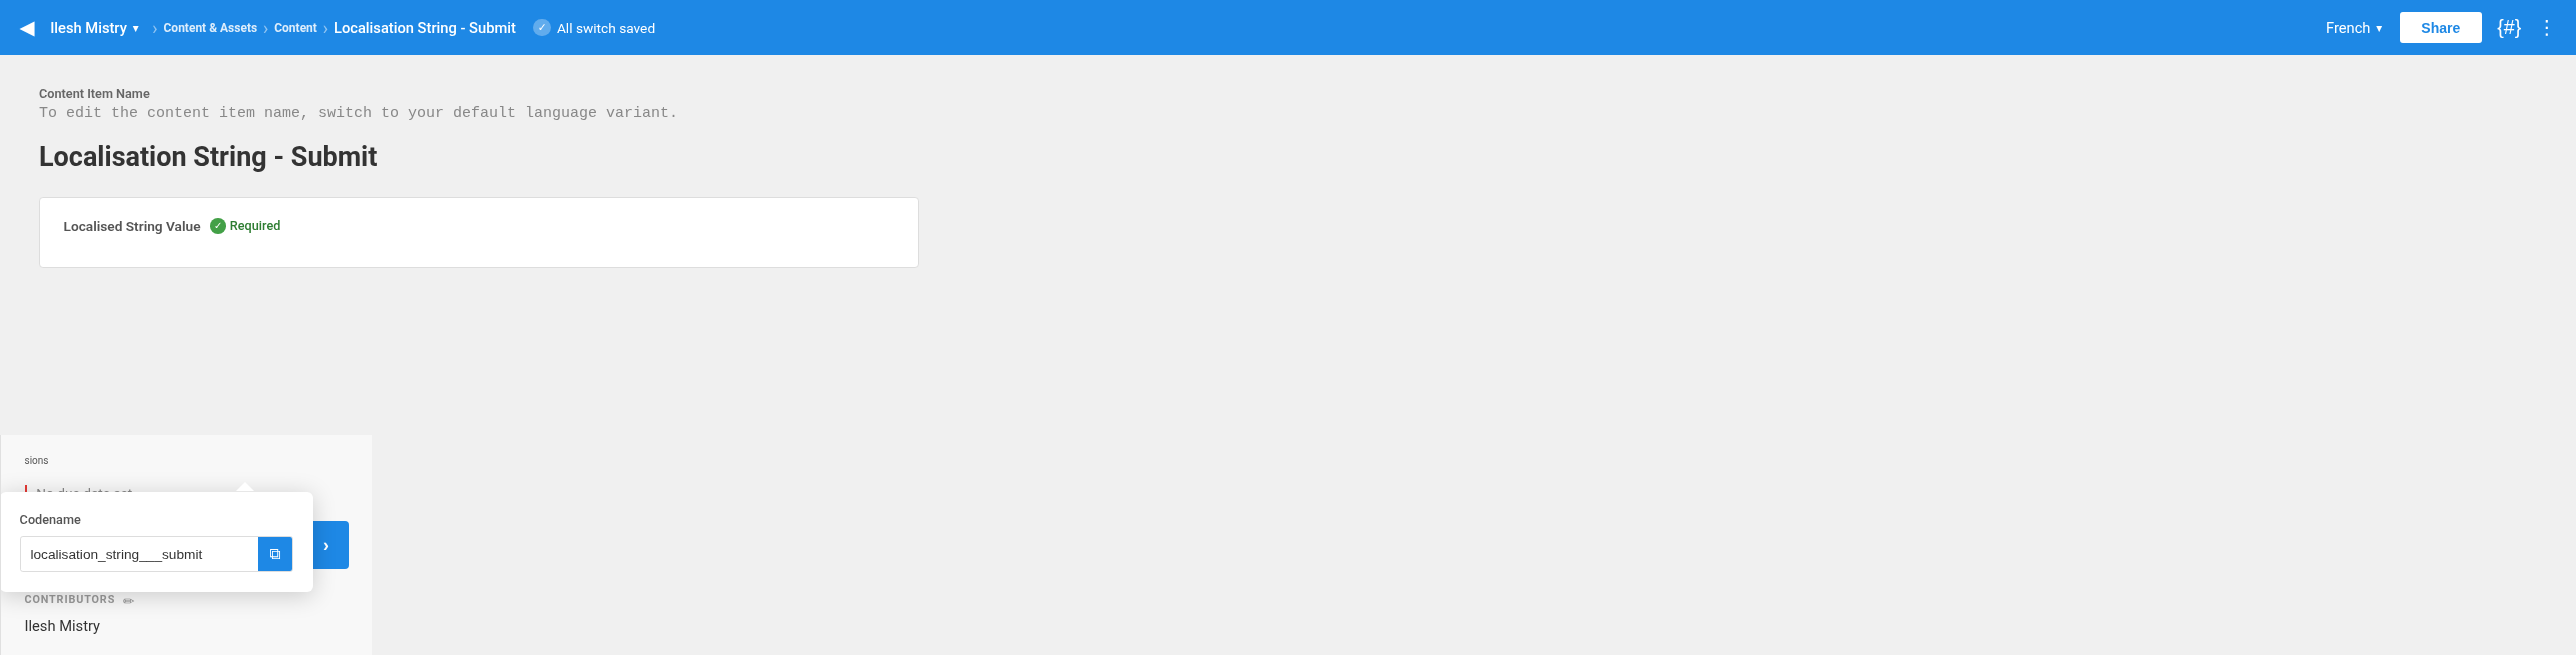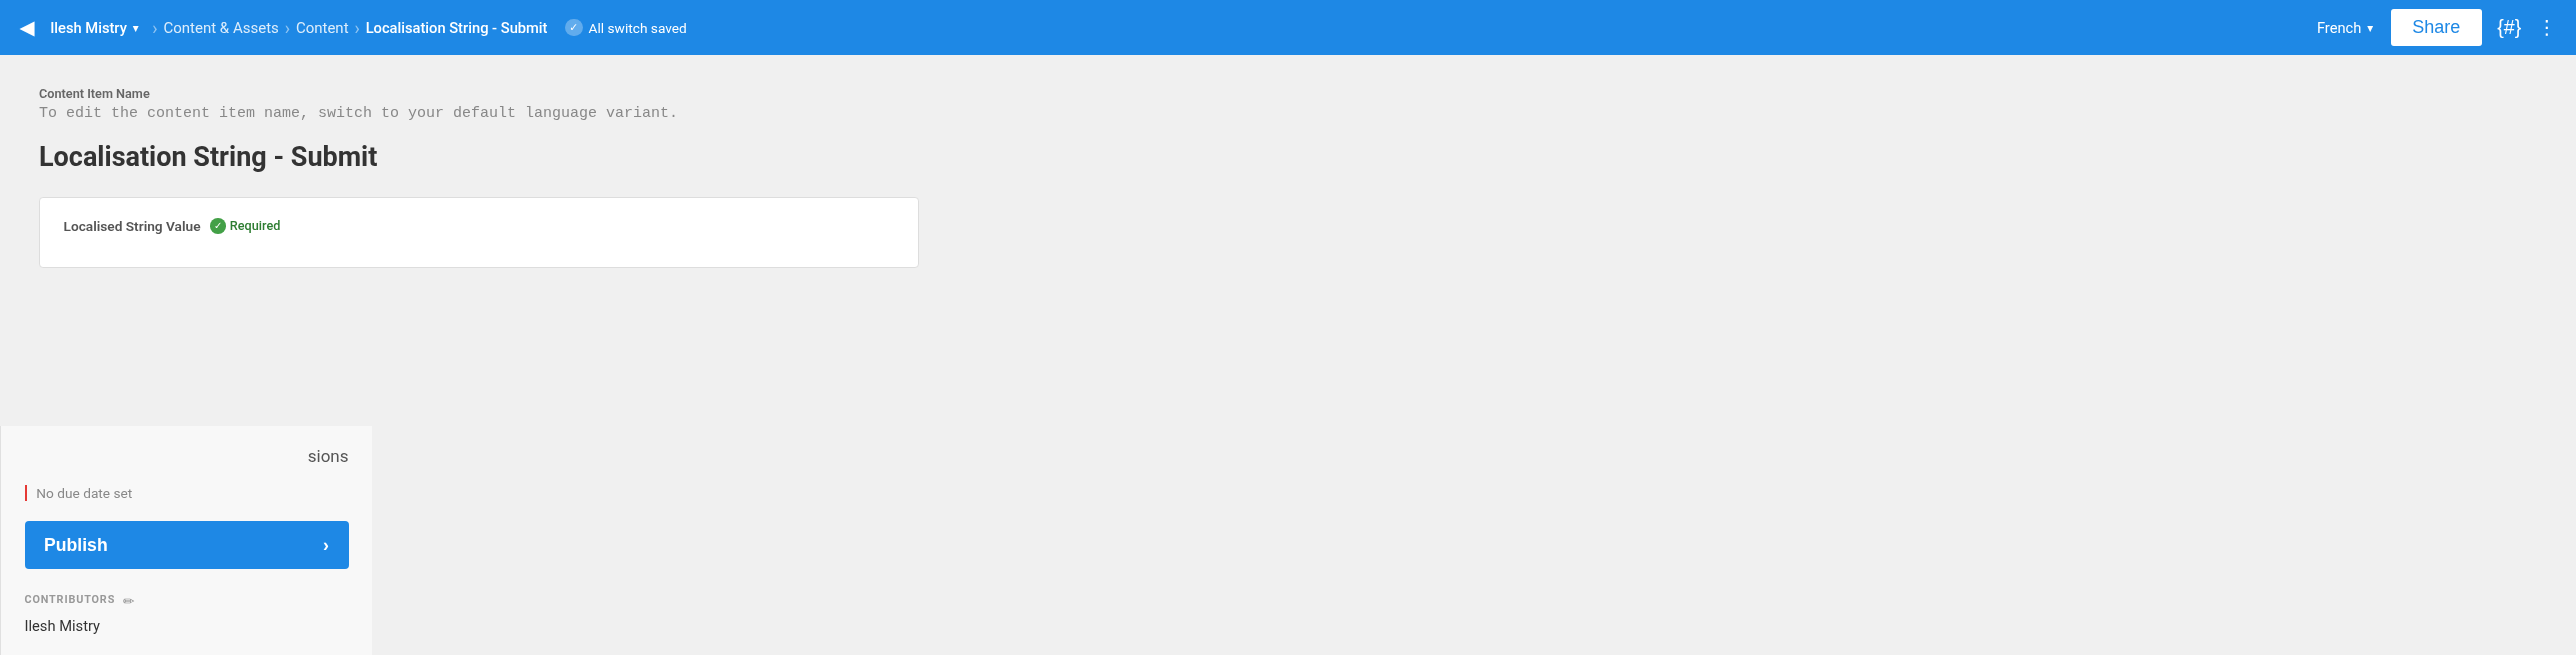--- a/index.html
+++ b/index.html
@@ -36,22 +36,23 @@
       gap: 5.9px;
     }
     .nav-chevron { font-size: 11.7px; }
     .nav-separator {
       color: rgba(255,255,255,0.5);
       font-size: 17.6px;
       padding: 0 5.9px;
     }
     .nav-crumb {
       color: rgba(255,255,255,0.85);
-      font-size: 15px;
-      cursor: pointer;
+      font-size: 12px;
+      cursor: pointer;
+      font-weight: bold;
     }
     .nav-crumb-active {
       color: white;
       font-size: 14.7px;
       font-weight: 500;
     }
     .nav-saved {
       display: flex;
       align-items: center;
       gap: 5.9px;
@@ -80,22 +81,22 @@
       gap: 5.9px;
       cursor: pointer;
       padding: 0 9.8px;
     }
     .nav-share-btn {
       background: white;
       color: #1e88e5;
       border: none;
       border-radius: 2.9px;
       padding: 7.8px 21.5px;
-      font-size: 18px;
-      font-weight: 400;
+      font-size: 14px;
+      font-weight: 700;
       cursor: pointer;
       margin: 0 7.8px;
     }
     .nav-icon-btn {
       background: none;
       border: none;
       color: white;
       font-size: 19.6px;
       cursor: pointer;
       padding: 0 7.8px;
@@ -294,23 +295,22 @@
       display: flex;
       align-items: center;
       justify-content: center;
     }
 
     
     .sidebar-top {
       margin-bottom: 19.6px;
     }
     .sidebar-versions-label {
-      font-size: 17px;
+      font-size: 10px;
       color: #555;
-      text-align: right;
       margin-bottom: 7.8px;
     }
   </style>
 </head>
 <body>
 
 <nav class="topnav">
   <button class="nav-back-btn">
     <span>◀</span>
   </button>
@@ -377,16 +377,25 @@
       <span>Publish</span>
       <span class="publish-btn-arrow">›</span>
     </button>
 
     <div class="contributors-header">
       <span class="sidebar-section-label">CONTRIBUTORS</span>
       <span class="contributors-edit-icon">✏</span>
     </div>
     <div class="contributor-name">Ilesh Mistry</div>
 
+    <div class="codename-popover">
+      <div class="codename-label">Codename</div>
+      <div class="codename-input-row">
+        <input class="codename-input" type="text" readonly="" value="localisation_string___submit" style="">
+        <button class="codename-copy-btn">
+          <span>⧉</span>
+        </button>
+      </div>
+    </div>
 
   </aside>
 </div>
 
 
 </body></html>

